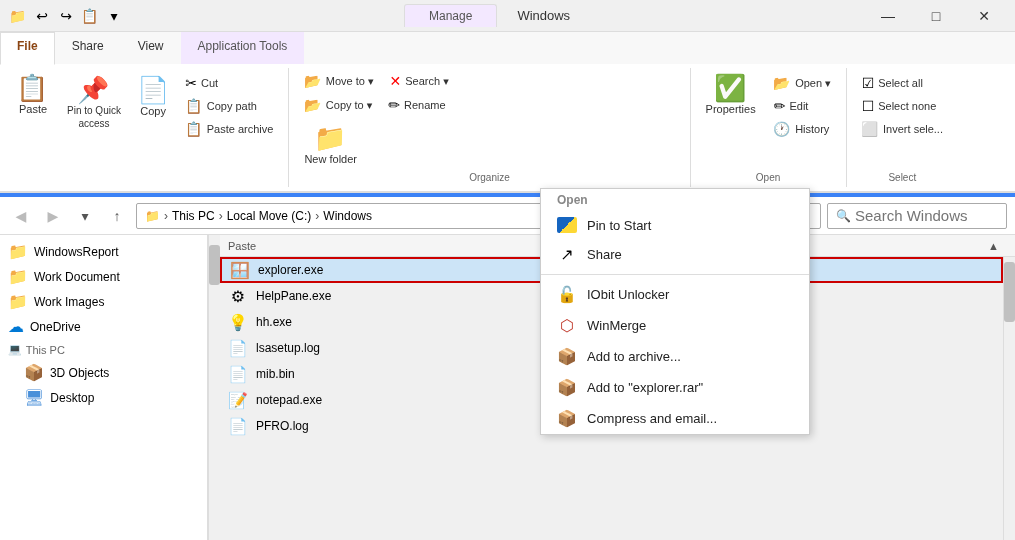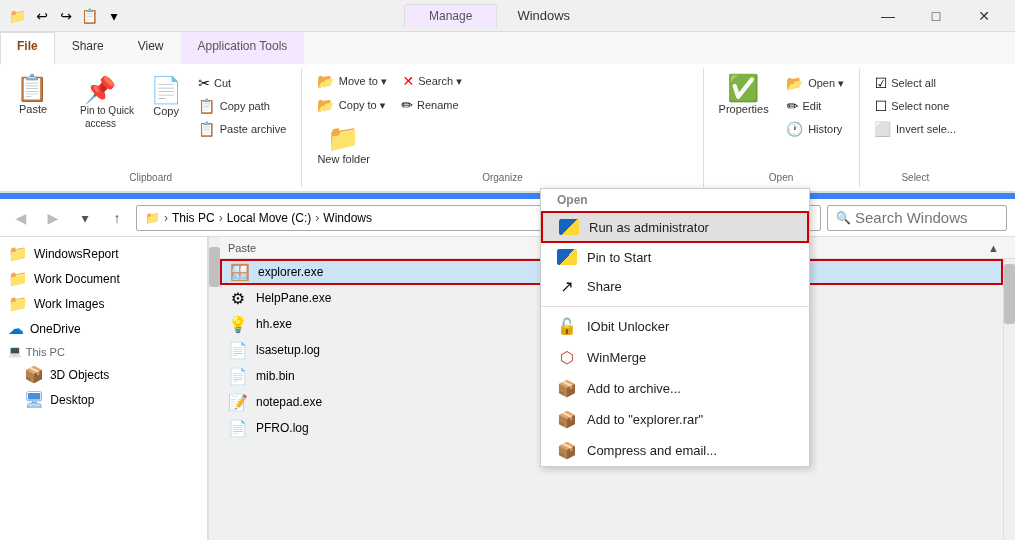--- a/index.html
+++ b/index.html
@@ -15,21 +15,21 @@
     .title-bar-icon { width: 20px; height: 20px; display: flex; align-items: center; justify-content: center; font-size: 14px; }
     .title-manage-tab {
       margin-left: 280px; background: #f3e8ff; border: 1px solid #ddd; border-bottom: none;
       padding: 4px 24px; font-size: 12px; color: #555; border-radius: 3px 3px 0 0;
     }
     .title-windows { margin-left: 20px; font-size: 13px; color: #333; flex: 1; }
     .title-window-controls { display: flex; gap: 2px; }
     .win-btn { width: 46px; height: 32px; display: flex; align-items: center; justify-content: center; font-size: 14px; color: #333; cursor: pointer; }
 
     
-    .ribbon { background: #f8f8f8; border-bottom: 6px solid #3b82f6; }
+    .ribbon { background: #f8f8f8; border-bottom: 4px solid #3b82f6; }
     .ribbon-tabs { display: flex; height: 32px; }
     .ribbon-tab {
       padding: 6px 16px; font-size: 12px; color: #333; cursor: pointer; border: 1px solid transparent;
     }
     .ribbon-tab.active { background: white; color: #8B4513; font-weight: 600; border: 1px solid #ddd; border-bottom: 1px solid white; margin-bottom: -1px; }
     .ribbon-tab.app-tools { background: #f3e8ff; color: #555; }
 
     .ribbon-content { display: flex; background: white; border-bottom: 2px solid #ddd; padding: 4px 0; min-height: 88px; }
     .ribbon-group { display: flex; flex-direction: column; border-right: 1px solid #ddd; padding: 2px 8px; position: relative; }
     .ribbon-group-items { display: flex; flex: 1; align-items: flex-start; gap: 2px; }
@@ -130,21 +130,21 @@
       <div class="ribbon-group-items">
 
         <div class="rb-btn-large paste-btn">
           <span class="icon">📋</span>
           <span class="label">Paste</span>
         </div>
 
         <div style="display:flex;flex-direction:column;gap:2px;margin-top:2px;">
           <div class="rb-btn-large" style="min-width:54px;">
             <span class="icon">📌</span>
-            <span class="label" style="font-size:10px;margin-left:13px;">Pin to Quick</span>
+            <span class="label" style="font-size:10px;">Pin to Quick</span>
             <span class="label" style="font-size:10px;">access</span>
           </div>
         </div>
         <div style="display:flex;flex-direction:column;gap:2px;margin-top:2px;">
           <div class="rb-btn-large">
             <span class="icon">📄</span>
             <span class="label">Copy</span>
           </div>
         </div>
 
@@ -156,21 +156,20 @@
           <div class="rb-btn-small">
             <span class="icon">📋</span>
             <span class="label">Copy path</span>
           </div>
           <div class="rb-btn-small">
             <span class="icon">📋</span>
             <span class="label">Paste archive</span>
           </div>
         </div>
       </div>
-      <div class="ribbon-group-label">Clipboard</div>
     </div>
 
     <div class="ribbon-group" style="min-width:190px;">
       <div class="ribbon-group-items" style="flex-wrap:wrap; gap:2px;">
         <div class="rb-btn-small">
           <span class="icon">📂</span>
           <span class="label">Move to ▾</span>
         </div>
         <div class="rb-btn-small">
           <span class="icon" style="color:red;">✕</span>
@@ -341,24 +340,20 @@
 
       <div style="width:12px;background:#f0f0f0;border-left:1px solid #ddd;position:relative;">
         <div style="width:100%;height:60px;background:#c0c0c0;border-radius:3px;position:absolute;top:5px;"></div>
       </div>
     </div>
   </div>
 
   <div class="context-menu">
     <div class="ctx-header">Open</div>
 
-    <div class="ctx-item highlighted">
-      <span class="ctx-icon" style="display:inline-block;width:20px;height:16px;background:linear-gradient(135deg,#1565c0 50%,#fdd835 50%);border-radius:2px;"></span>
-      <span class="ctx-label">Run as administrator</span>
-    </div>
     <div class="ctx-item">
       <span class="ctx-icon" style="display:inline-block;width:20px;height:16px;background:linear-gradient(135deg,#1565c0 50%,#fdd835 50%);border-radius:2px;"></span>
       <span class="ctx-label">Pin to Start</span>
     </div>
     <div class="ctx-item">
       <span class="ctx-icon">↗</span>
       <span class="ctx-label">Share</span>
     </div>
     <div class="ctx-divider"></div>
     <div class="ctx-item">

